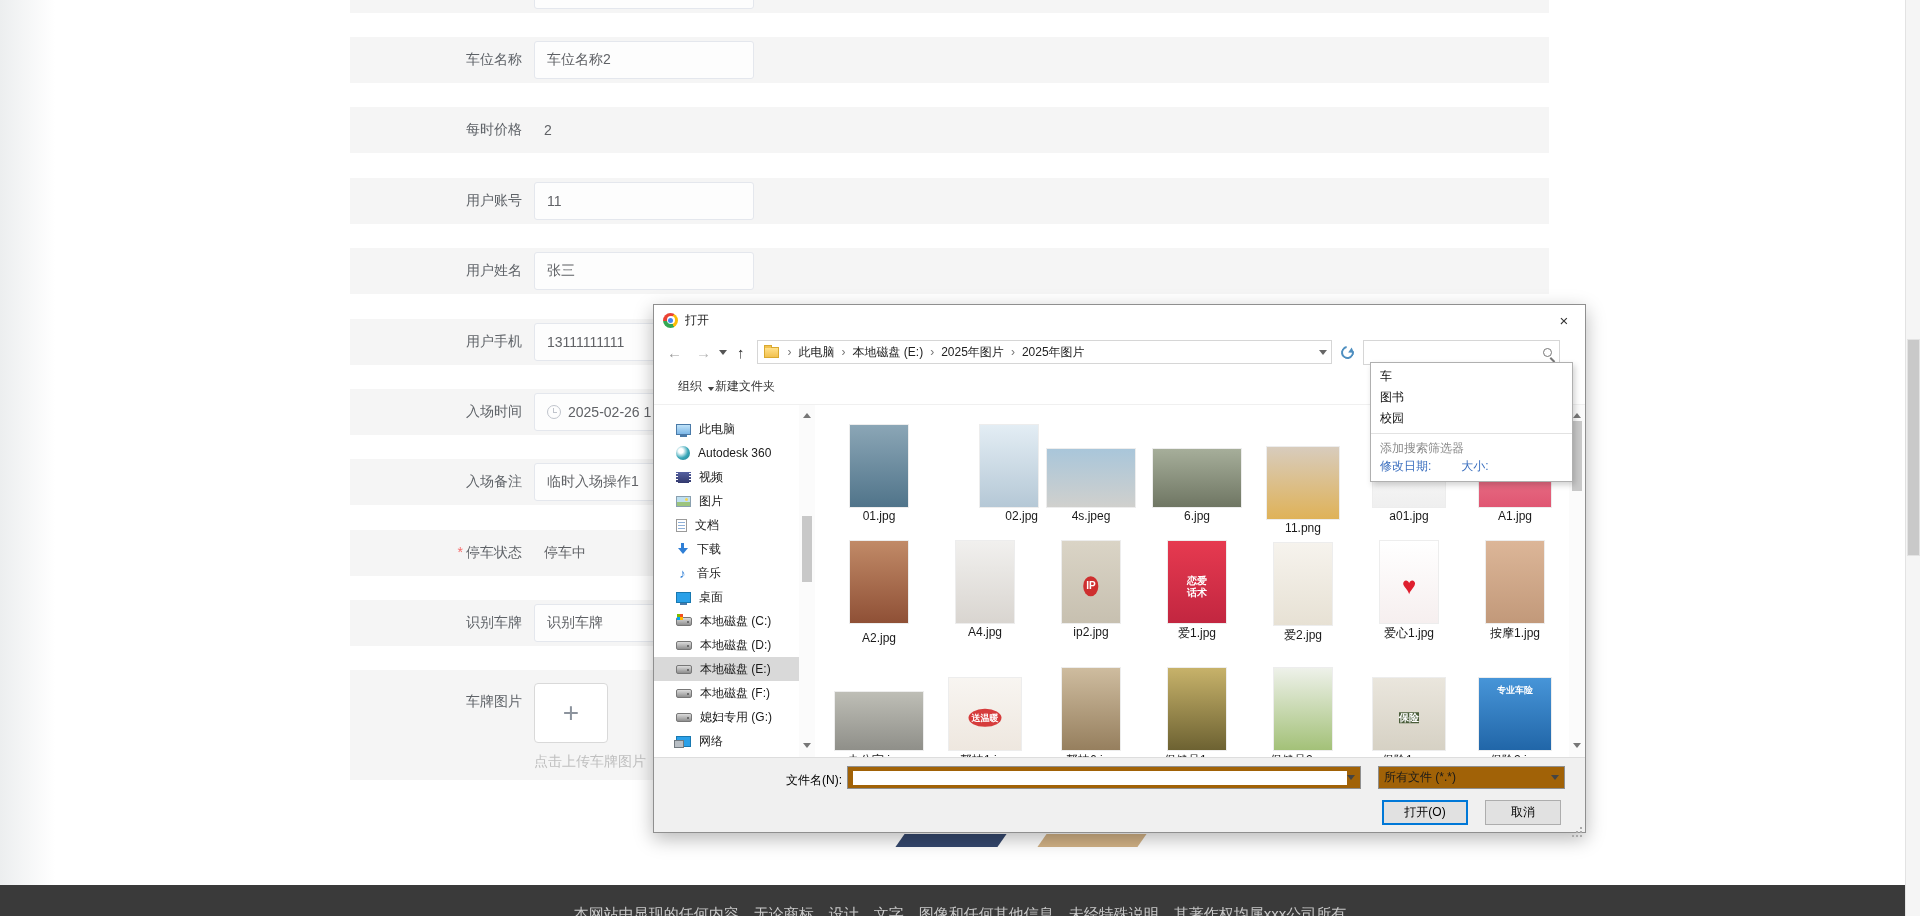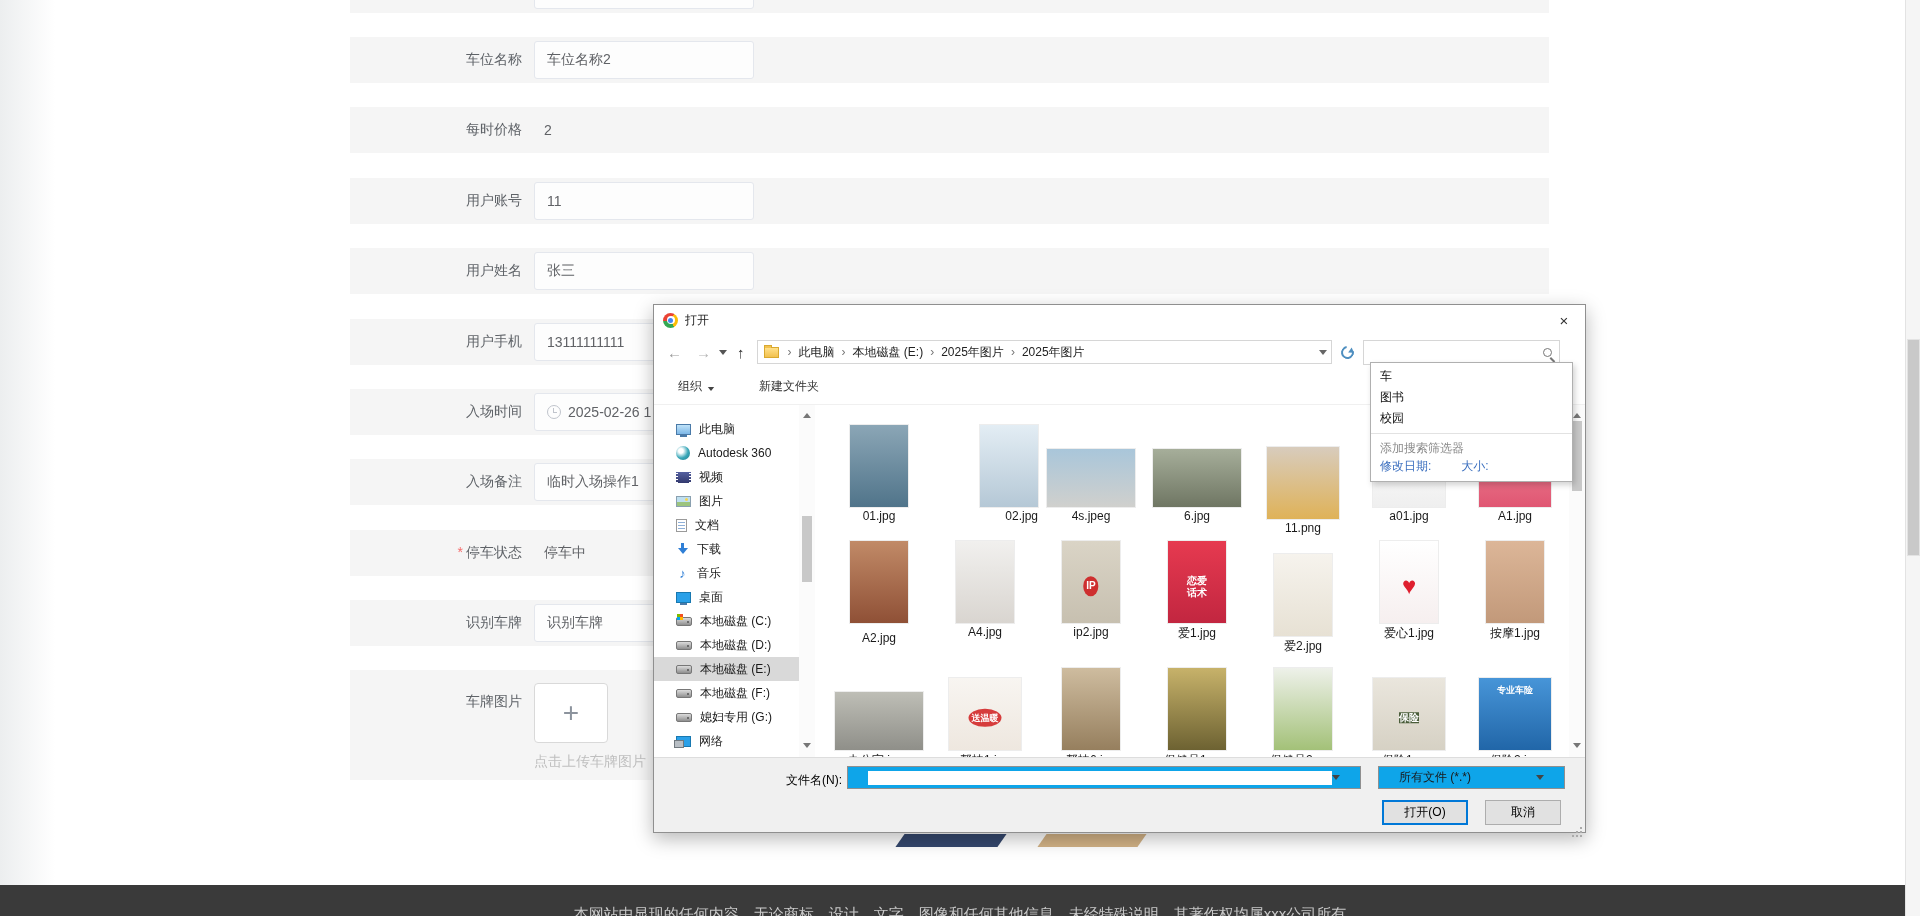--- a/index.html
+++ b/index.html
@@ -77,21 +77,21 @@
     border-top-color:transparent;position:relative;flex:none;transform:rotate(35deg)}
   .ic-refresh::after{content:"";position:absolute;right:-4px;top:-2px;border:3px solid transparent;border-left:5px solid #4f8fc0}
   .searchbox{margin-left:9px;width:197px;height:25px;border:1px solid #d6d6d6;background:#fff;
     display:flex;align-items:center;padding:0 7px}
   .searchbox input{border:none;outline:none;flex:1;font-size:12px;min-width:0;background:transparent}
   .ic-mag{width:9px;height:9px;border:1.5px solid #777;border-radius:50%;position:relative;flex:none}
   .ic-mag::after{content:"";position:absolute;left:7px;top:8px;width:6px;height:1.5px;background:#777;transform:rotate(45deg);transform-origin:0 0}
   .d-toolbar{height:36px;display:flex;align-items:center;padding-left:24px;color:#333;border-bottom:1px solid #f0f0f0}
   .tb-item{display:flex;align-items:flex-end;cursor:pointer}
   .tb-item .tri{border-top-color:#444;margin-left:5px;margin-top:4px;transform:scale(.8)}
-  .tb-new{margin-left:44px}
+  .tb-new{}
   .d-content{position:relative;height:353px;display:flex;overflow:hidden}
   .d-side{width:145px;padding-top:12px}
   .side-item{height:24px;display:flex;align-items:center;padding-left:22px;cursor:pointer;white-space:nowrap}
   .side-item.sel{background:#d9d9d9}
   .side-item.netgap{}
   .slabel{margin-left:8px}
   .ic{display:inline-block;position:relative;flex:none}
   .ic-computer,.ic-desktop{width:15px;height:11px;background:linear-gradient(#bfe2f8,#7db8e8);border:1px solid #4a7aa8}
   .ic-computer::after,.ic-desktop::after{content:"";position:absolute;left:3px;bottom:-3px;width:7px;height:2px;background:#4a7aa8}
   .ic-desktop{background:#2aa0e8;border-color:#1878b0}
@@ -129,21 +129,21 @@
   .sh-l{width:88px;height:58px}
   .sh-s{width:72px;height:72px}
   .fname{margin-top:2px;font-size:12px;color:#1a1a1a;white-space:nowrap}
   .ov{position:absolute;left:50%;top:55%;transform:translate(-50%,-50%);font-weight:bold;
     line-height:1.15;text-align:center;white-space:nowrap}
   .ov.wrap{white-space:normal;width:2.3em}
   .ov.r{border-radius:50%;padding:4px 3px;white-space:nowrap}
   .ov.top{top:16%}
   .d-bottom{position:absolute;left:0;bottom:0;width:100%;height:75px;background:#f0f0f0;border-top:1px solid #ddd}
   .fn-label{position:absolute;left:132px;top:14px;color:#000}
-  .combo{position:absolute;background:#0ea5e9;border:1px solid #8f8f8f;height:23px;display:flex;align-items:center;padding:0 20px}
+  .combo{position:absolute;background:#a16207;border:1px solid #8f8f8f;height:23px;display:flex;align-items:center;padding:0 5px}
   .combo .tri{border-top-color:#444;margin-left:auto;margin-top:4px}
   .combo input{border:none;outline:none;flex:1;font-size:12px;min-width:0}
   .combo.fname-combo{left:193px;top:8px;width:514px}
   .combo.ftype-combo{left:724px;top:8px;width:187px;cursor:pointer}
   .btn{position:absolute;top:42px;height:25px;background:#e1e1e1;display:flex;align-items:center;
     justify-content:center;cursor:pointer;color:#000}
   .btn-open{left:728px;width:86px;border:2px solid #0078d7}
   .btn-cancel{left:831px;width:76px;border:1px solid #adadad}
   .grip{position:absolute;right:3px;bottom:3px;width:2px;height:2px;background:#aaa;
     box-shadow:-4px 4px 0 #aaa,0 4px 0 #aaa,-8px 8px 0 #aaa,-4px 8px 0 #aaa,0 8px 0 #aaa}
@@ -398,21 +398,21 @@
           <div class="fname">ip2.jpg</div>
         </div>
         <div class="cell" style="left: 329px; top: 118px;">
           <div class="tharea">
             <div class="thumb sh-p" style="background: linear-gradient(rgb(230, 58, 80), rgb(194, 38, 64));">
               <span class="ov wrap" style="color: rgb(255, 255, 255); font-size: 10px;">恋爱话术</span>
             </div>
           </div>
           <div class="fname">爱1.jpg</div>
         </div>
-        <div class="cell" style="left: 435px; top: 131px;">
+        <div class="cell" style="left: 435px; top: 120px;">
           <div class="tharea">
             <div class="thumb sh-p" style="background: linear-gradient(rgb(246, 243, 237), rgb(231, 225, 212));"></div>
           </div>
           <div class="fname">爱2.jpg</div>
         </div>
         <div class="cell" style="left: 541px; top: 118px;">
           <div class="tharea">
             <div class="thumb sh-p" style="background: linear-gradient(rgb(255, 255, 255), rgb(246, 239, 239));">
               <span class="ov" style="color: rgb(223, 31, 47); font-size: 24px;">♥</span>
             </div>

